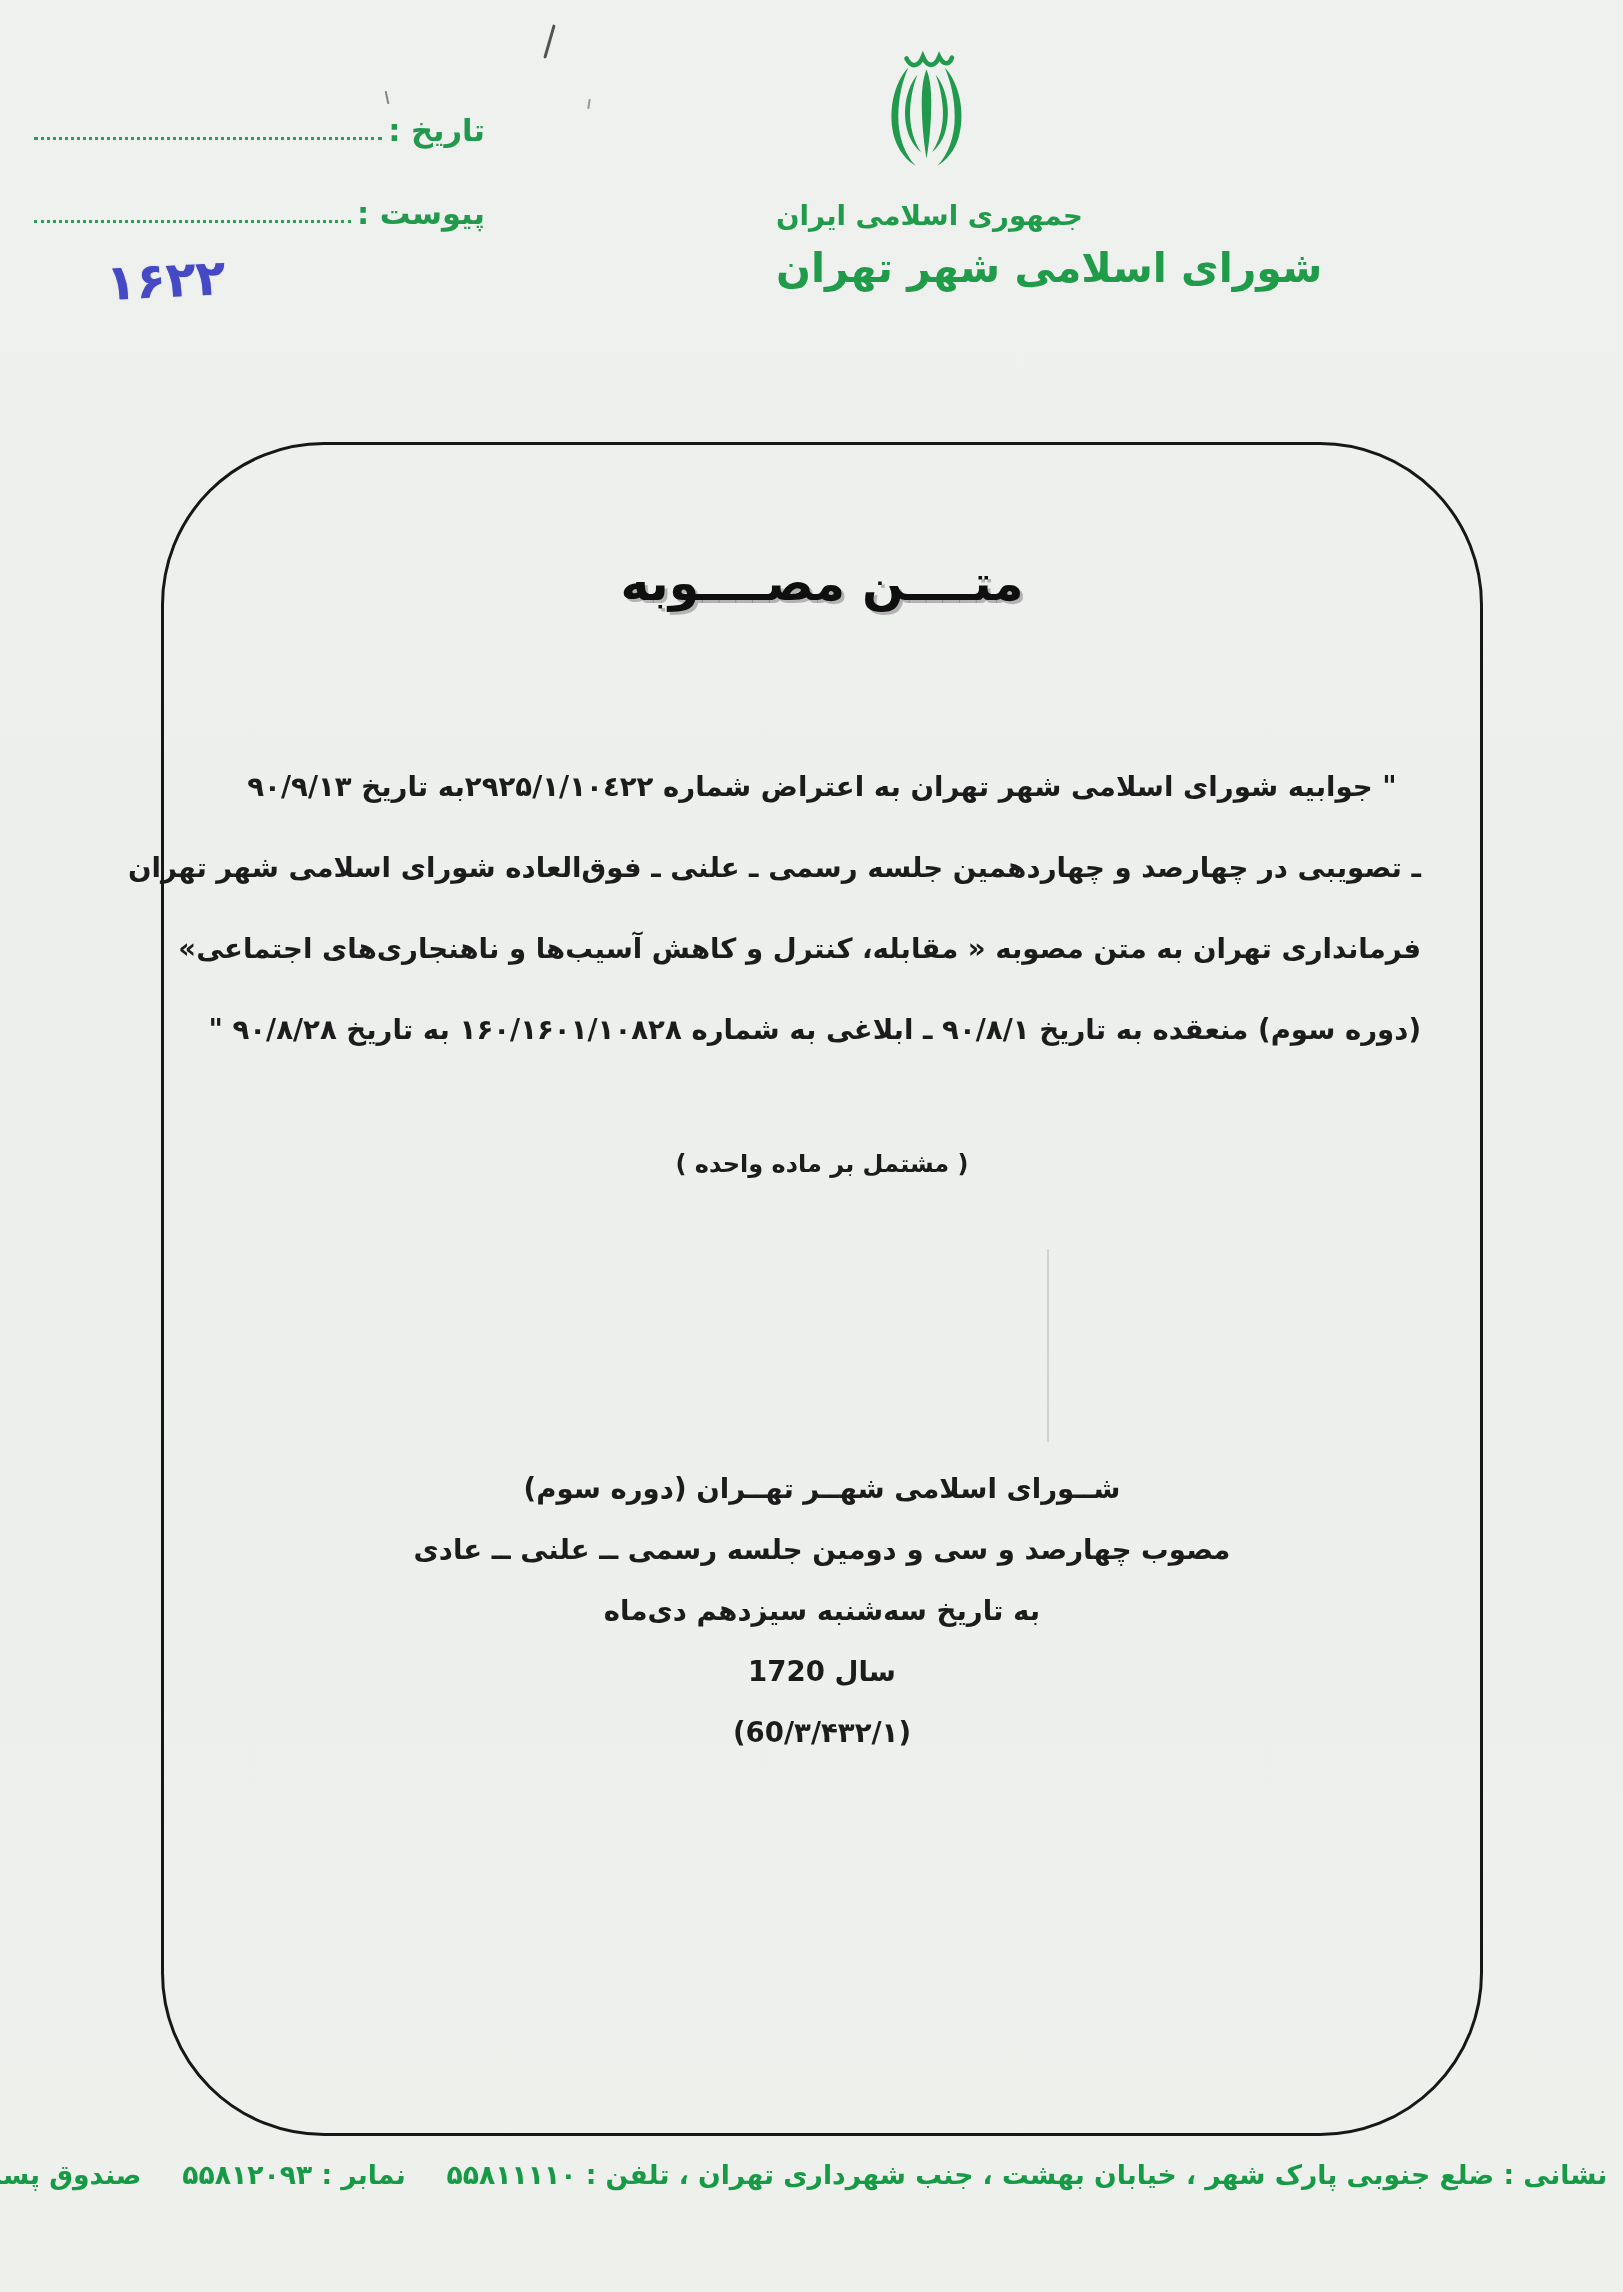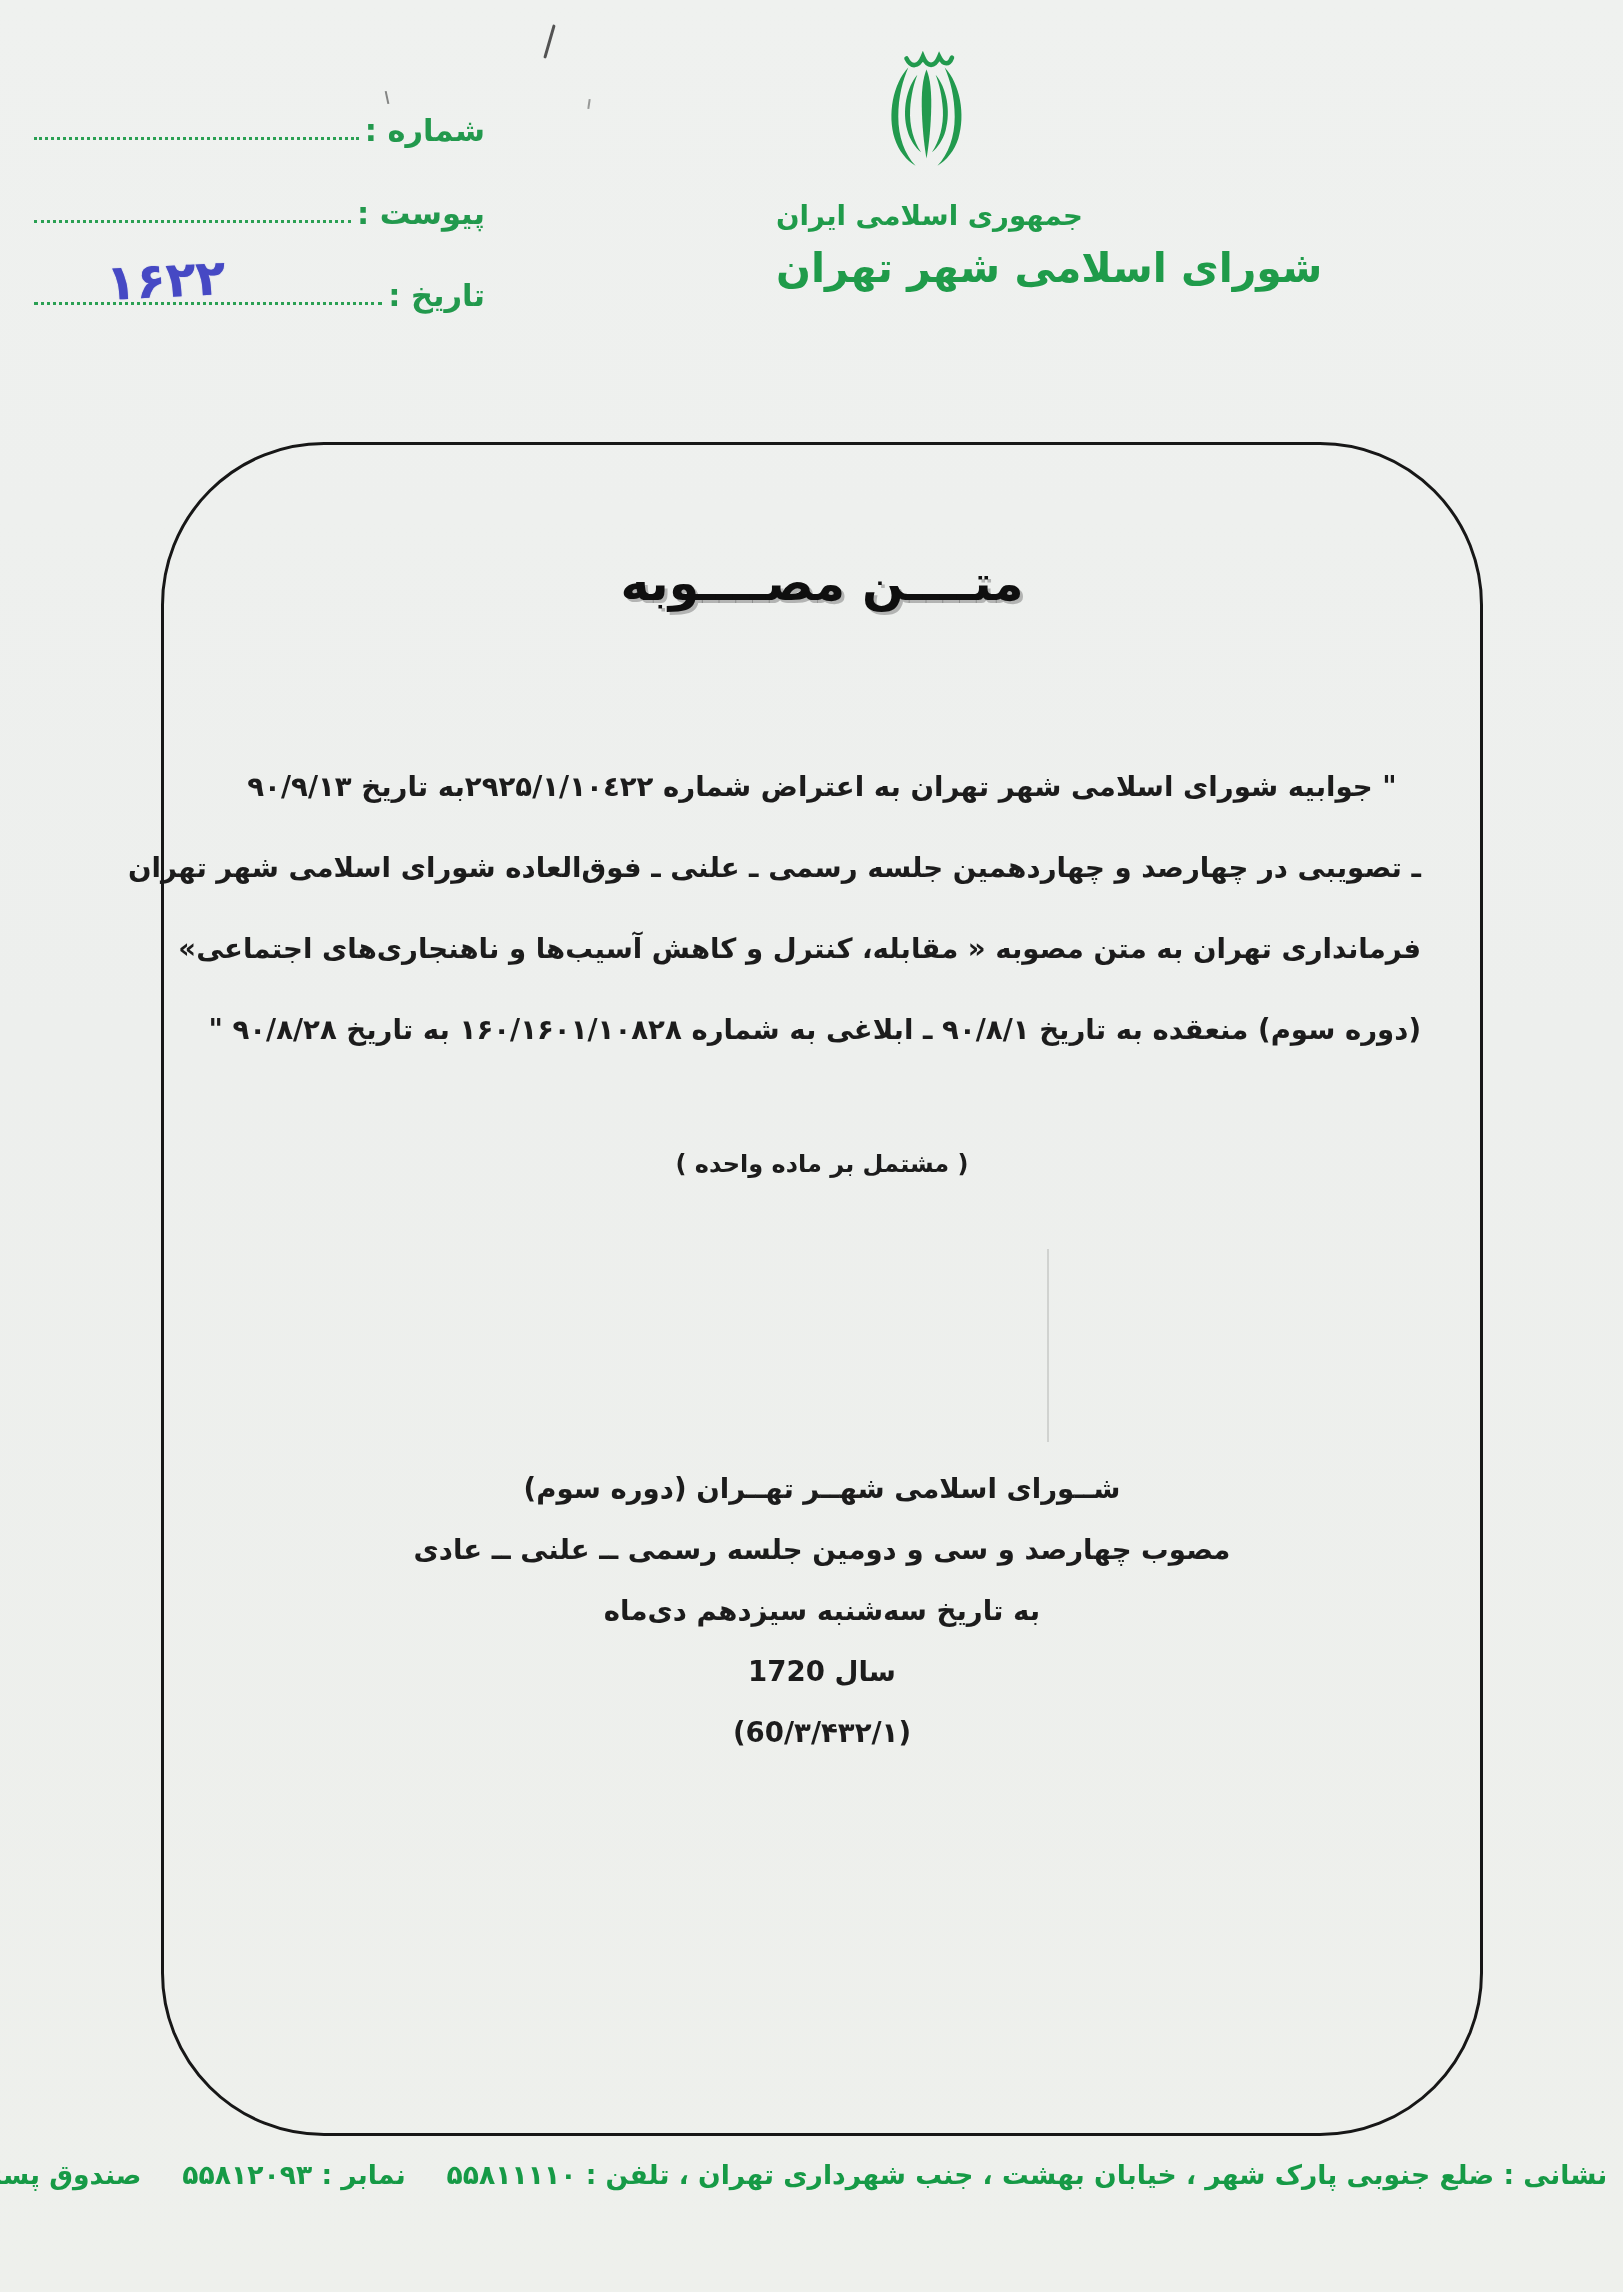--- a/index.html
+++ b/index.html
@@ -80,29 +80,25 @@
   .art-tick2{left:588px;top:99px;width:2px;height:9.9px;transform:rotate(8deg);opacity:.45;}
   .art-vline{left:1047px;top:1249px;width:2px;height:193px;opacity:.15;}
 </style>
 </head>
 <body>
 
 <div class="page">
 
   <div class="fields">
     <div class="field-row">
-      <span class="field-label">شماره :</span>
+      <span class="field-label">تاریخ :</span>
       <span class="field-dots"></span>
     </div>
     <div class="field-row">
       <span class="field-label">پیوست :</span>
-      <span class="field-dots"></span>
-    </div>
-    <div class="field-row">
-      <span class="field-label">تاریخ :</span>
       <span class="field-dots"></span>
     </div>
   </div>
   <div class="handwriting">۱۶۲۲</div>
 
   <div class="org">
     <span>
       <svg width="91" height="138" viewBox="0 0 100 150" aria-hidden="true">
         <g fill="#229a4e">
           <path d="M50,26 C54,36 56,50 55,75 C54,98 52,112 50,124 C48,112 46,98 45,75 C44,50 46,36 50,26 Z"></path>

